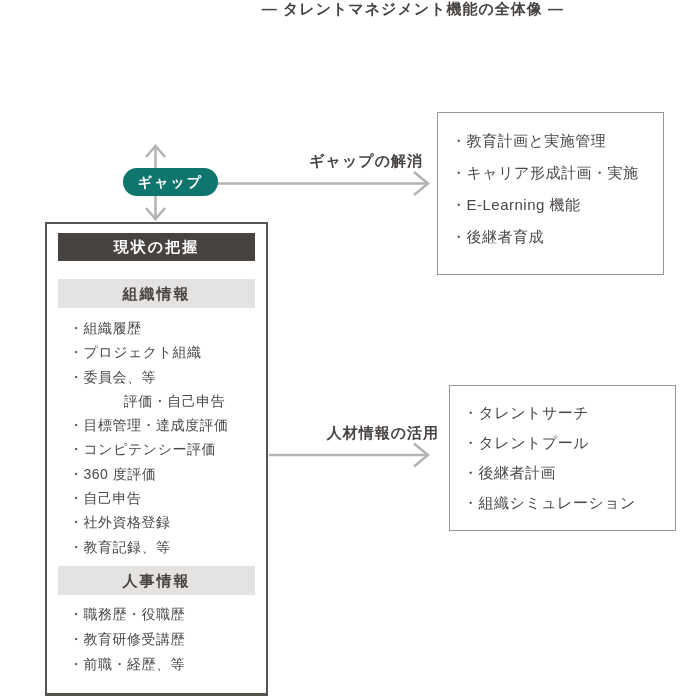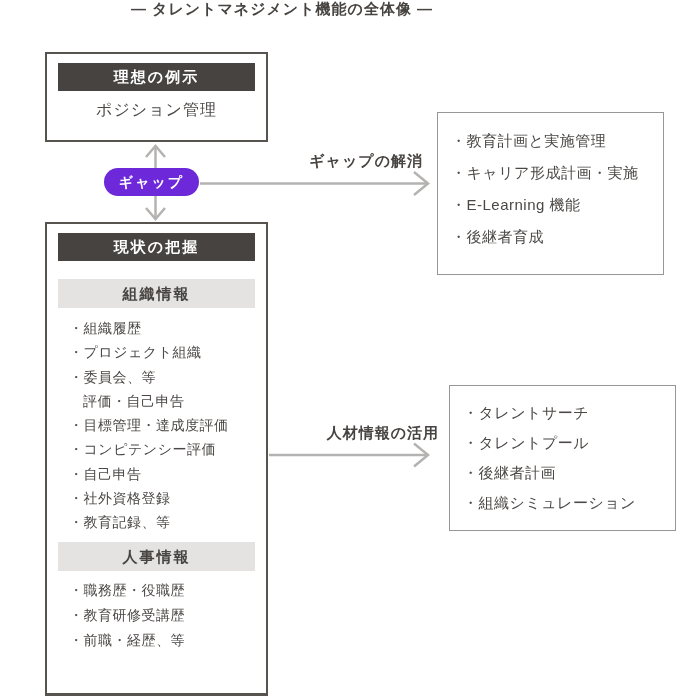--- a/index.html
+++ b/index.html
@@ -14,21 +14,21 @@
     height: 700px;
     background: #ffffff;
     overflow: hidden;
     color: #4b4846;
   }
   .abs { position: absolute; }
 
   
   .diagram-title {
     left: 0; top: 8; width: 564px;
-    text-align: center;
+    text-align: right;
     font-size: 15px;
     font-weight: bold;
     letter-spacing: 1px;
     color: #474340;
   }
 
   
   .box-dark {
     border: 2px solid #57534e;
     background: #ffffff;
@@ -90,21 +90,21 @@
   }
   ul.plain-list li {
     font-size: 14px;
     line-height: 24.3px;
     letter-spacing: 0.5px;
     color: #4b4846;
     white-space: nowrap;
   }
   #hr-list { margin-top: 7px; }
   #hr-list li { line-height: 25px; }
-  ul.plain-list li.indent { padding-left: 14px; }
+  ul.plain-list li.indent { padding-left: 14px; text-align: center; }
 
   ul.right-list {
     list-style: none;
     margin: 12px 0 0 0;
     padding: 0 4px 0 13px;
   }
   #gap-resolution-box ul.right-list li {
     font-size: 15px;
     line-height: 32px;
     letter-spacing: 0.5px;
@@ -114,22 +114,22 @@
   #utilization-box ul.right-list li {
     font-size: 15px;
     line-height: 30px;
     letter-spacing: 0.5px;
     color: #4b4846;
     white-space: nowrap;
   }
 
   
   #gap-pill {
-    left: 104px; top: 168px; width: 95px; height: 28px;
-    background: #6d28d9;
+    left: 123px; top: 168px; width: 95px; height: 28px;
+    background: #0f766e;
     border-radius: 14px;
     color: #ffffff;
     font-size: 14px;
     font-weight: bold;
     letter-spacing: 2px;
     text-align: center;
     line-height: 28px;
     z-index: 3;
   }
 
@@ -168,24 +168,20 @@
     <g stroke="#b5b3b2" stroke-width="2.5" fill="none">
       <line x1="200" y1="183.5" x2="427" y2="183.5"></line>
       <polyline points="414,172 428,183.5 414,195"></polyline>
     </g>
     <g stroke="#b5b3b2" stroke-width="2.5" fill="none">
       <line x1="269" y1="455" x2="427" y2="455"></line>
       <polyline points="414,443.5 428,455 414,466.5"></polyline>
     </g>
   </svg>
 
-  <div id="ideal-box" class="abs box-dark">
-    <div class="dark-header">理想の例示</div>
-    <div class="ideal-item">ポジション管理</div>
-  </div>
 
   <div id="gap-pill" class="abs">ギャップ</div>
 
   <div id="gap-resolution-label" class="abs arrow-label">ギャップの解消</div>
   <div id="utilization-label" class="abs arrow-label">人材情報の活用</div>
 
   <div id="gap-resolution-box" class="abs box-light">
     <ul class="right-list">
       <li>・教育計画と実施管理</li>
       <li>・キャリア形成計画・実施</li>
@@ -197,20 +193,21 @@
   <div id="current-box" class="abs box-dark">
     <div class="dark-header">現状の把握</div>
     <div class="gray-header">組織情報</div>
     <ul class="plain-list" id="org-list">
       <li>・組織履歴</li>
       <li>・プロジェクト組織</li>
       <li>・委員会、等</li>
       <li class="indent">評価・自己申告</li>
       <li>・目標管理・達成度評価</li>
       <li>・コンピテンシー評価</li>
+      <li>・360 度評価</li>
       <li>・自己申告</li>
       <li>・社外資格登録</li>
       <li>・教育記録、等</li>
     </ul>
     <div class="gray-header" id="hr-header">人事情報</div>
     <ul class="plain-list" id="hr-list">
       <li>・職務歴・役職歴</li>
       <li>・教育研修受講歴</li>
       <li>・前職・経歴、等</li>
     </ul>

